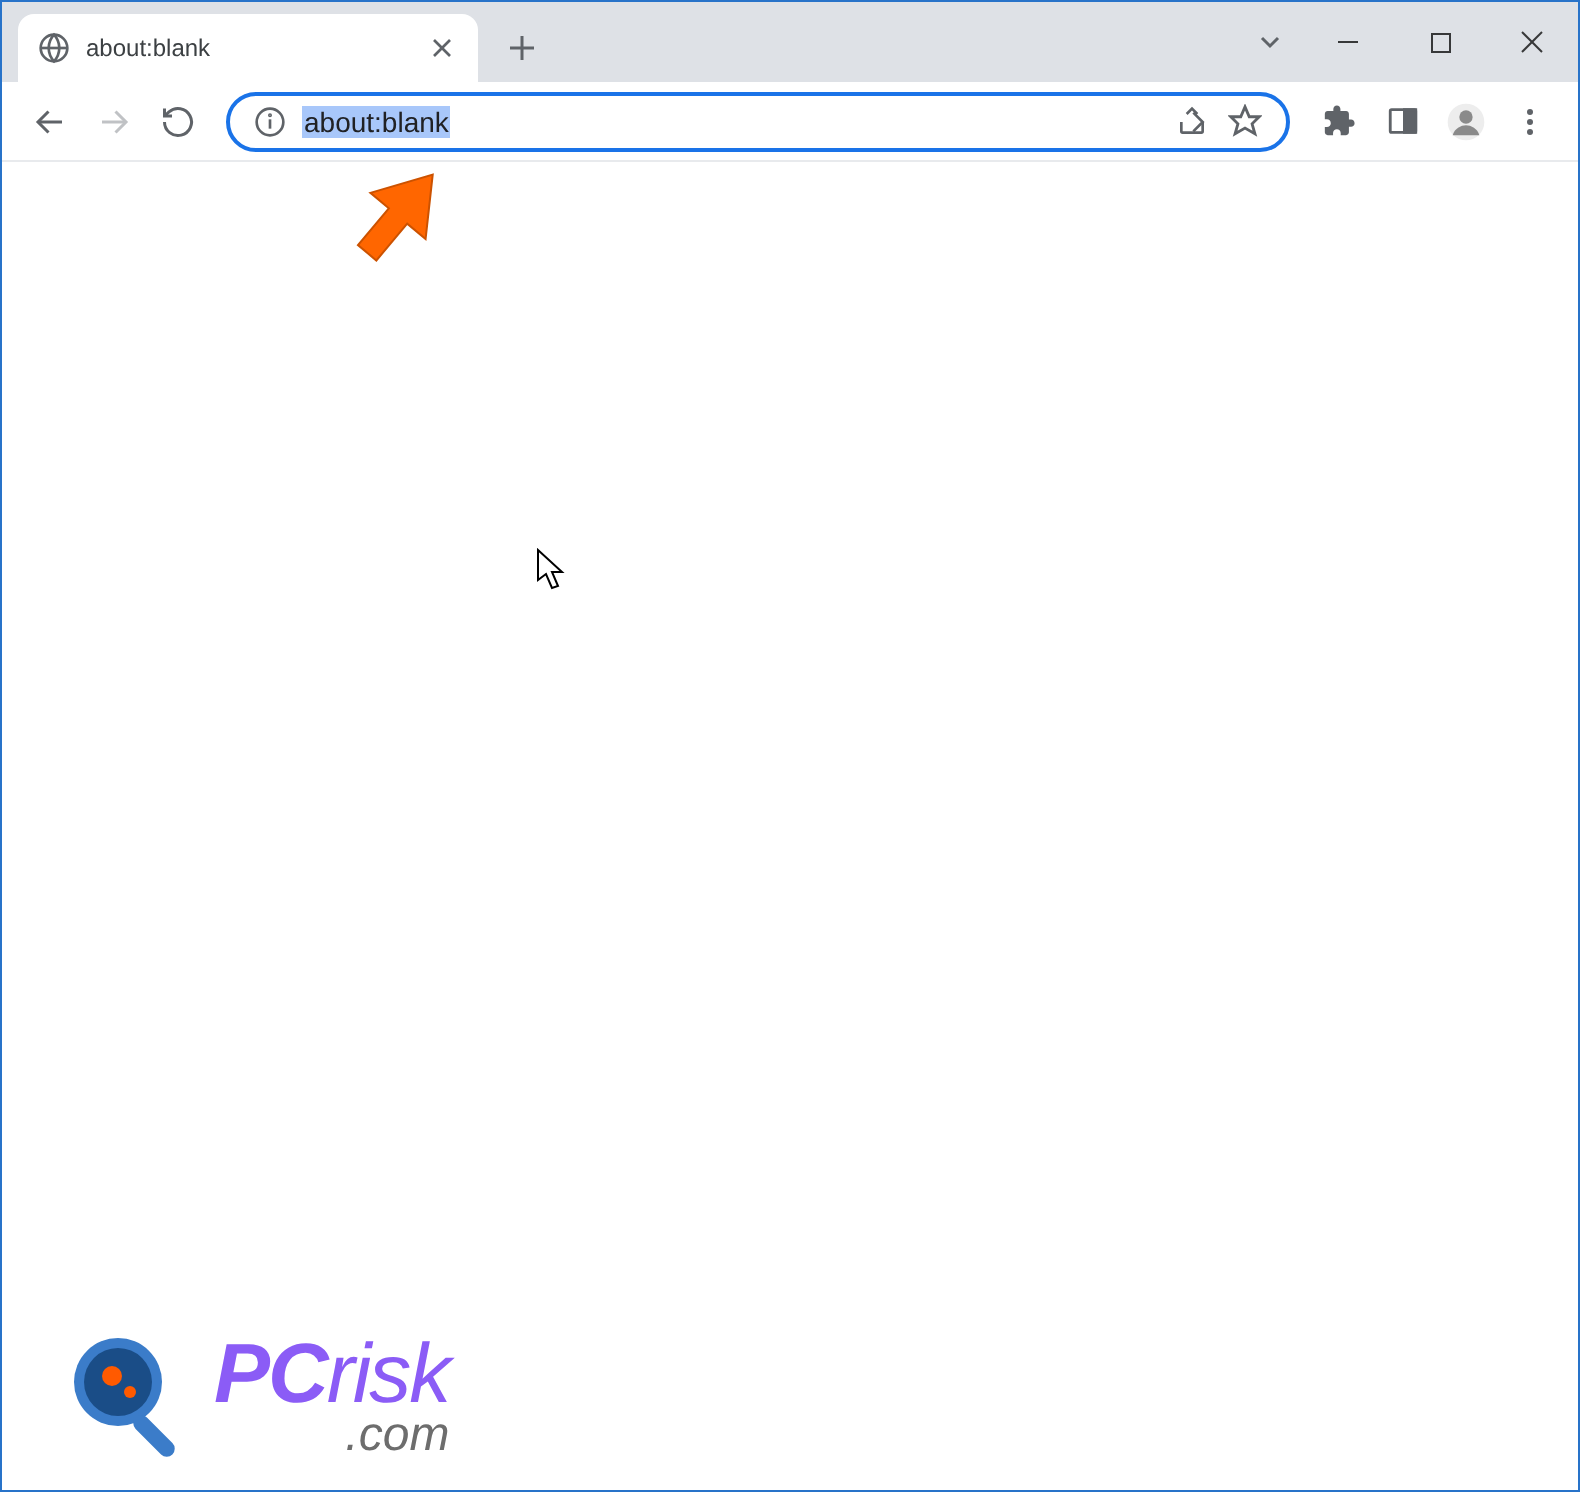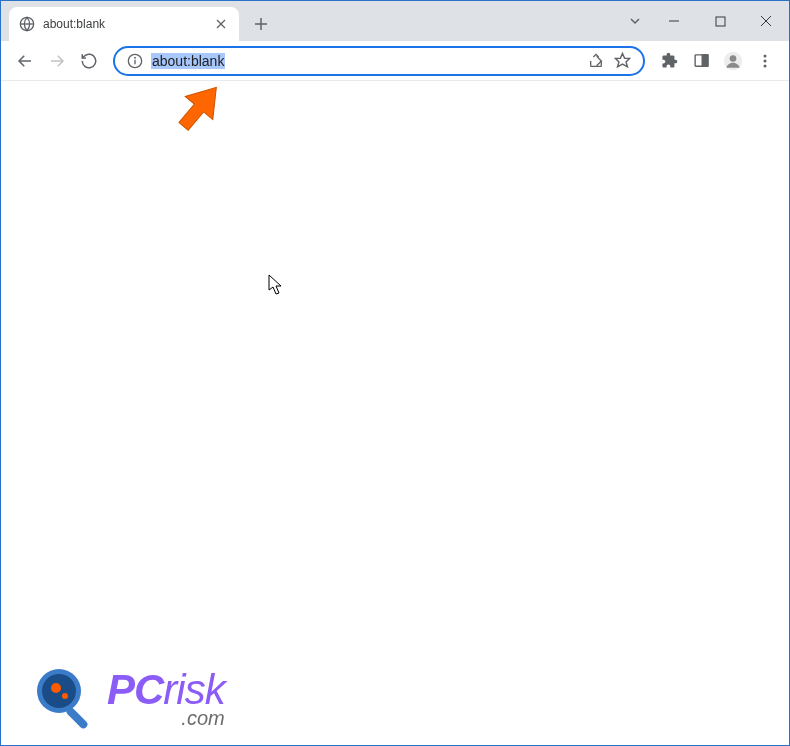--- a/index.html
+++ b/index.html
@@ -221,21 +221,21 @@
       font-weight: 300;
       font-style: italic;
       color: #8b5cf6;
       letter-spacing: -1px;
       line-height: 1;
     }
     .watermark-main .pc-bold {
       font-weight: 600;
     }
     .watermark-sub {
-      font-size: 20px;
+      font-size: 24px;
       font-style: italic;
       color: #6d6d6d;
       text-align: right;
       margin-top: -4px;
     }
   </style>
 </head>
 <body>
 
 <div class="title-bar">

